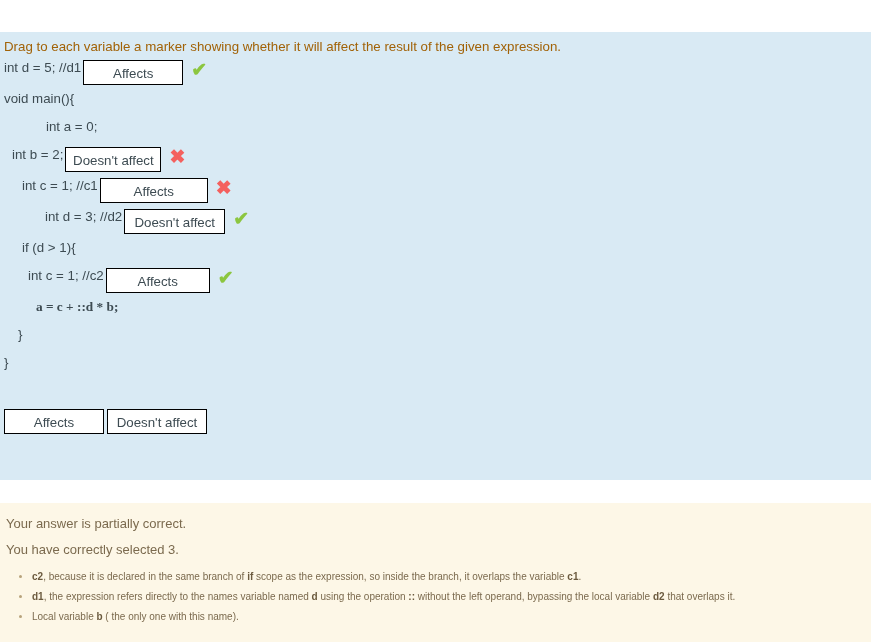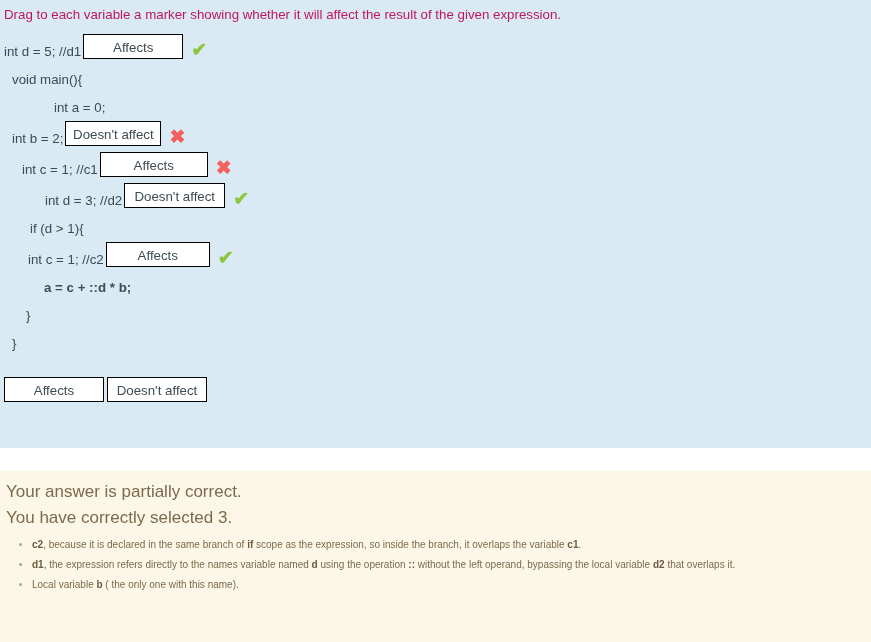--- a/index.html
+++ b/index.html
@@ -20,40 +20,41 @@
   #question-panel {
     background: #d9eaf4;
     padding: 0;
     position: relative;
     height: 448px;
     box-sizing: border-box;
   }
   .prompt {
     padding: 6px 0 0 4px;
     font-size: 13.3px;
-    color: #be185d;
+    color: #a16207;
     line-height: 18px;
+    margin-top: 32px;
   }
 
   .code-area {
     position: relative;
     margin-top: 4px;
   }
   .code-line {
     display: flex;
-    align-items: flex-end;
+    align-items: flex-start;
     height: 31px;
     padding-left: 4px;
     font-size: 13.3px;
     color: #3d4b52;
     white-space: pre;
   }
-  .code-line.plain { height: 28px; margin-left: 8px; }
+  .code-line.plain { height: 28px; }
   .code-text { white-space: pre; }
-  .code-text.expr { font-weight: bold; }
+  .code-text.expr { font-weight: bold; font-family: Liberation Serif, serif; }
 
   
   .drop-slot {
     background: #ffffff;
     border: 1.5px solid #000000;
     height: 25px;
     line-height: 25px;
     text-align: center;
     font-size: 13.3px;
     color: #3d4b52;
@@ -101,21 +102,21 @@
   #feedback-panel {
     background: #fdf7e7;
     padding: 12px 8px 8px 6px;
     box-sizing: border-box;
     height: 171px;
     overflow: hidden;
   }
   #feedback-panel p {
     margin: 0 0 8px 0;
     color: #7b6a4e;
-    font-size: 17px;
+    font-size: 13px;
     line-height: 18px;
   }
   #feedback-panel ul {
     margin: 0;
     padding-left: 26px;
     list-style: disc;
   }
   #feedback-panel li {
     color: #7b6a4e;
     font-size: 10px;
@@ -130,21 +131,21 @@
 
 <div id="question-panel">
 
   <div class="prompt">Drag to each variable a marker showing whether it will affect the result of the given expression.</div>
 
   <div class="code-area" id="code-area">
       <div class="code-line"><span class="code-text" style="margin-left: 0px;">int d = 5; //d1</span><div class="drop-slot" style="width: 100px;">Affects</div><span class="mark ok">✔</span></div>
       <div class="code-line plain"><span class="code-text" style="margin-left: 0px;">void main(){</span></div>
       <div class="code-line plain"><span class="code-text" style="margin-left: 18px; padding-left: 24px;">int a = 0;</span></div>
       <div class="code-line"><span class="code-text" style="margin-left: 8px;">int b = 2;</span><div class="drop-slot" style="width: 96px;">Doesn't affect</div><span class="mark bad">✖</span></div>
-      <div class="code-line"><span class="code-text" style="margin-left: 18px; margin-top: 8px;">int c = 1; //c1</span><div class="drop-slot" style="width: 108px;">Affects</div><span class="mark bad">✖</span></div>
+      <div class="code-line"><span class="code-text" style="margin-left: 18px;">int c = 1; //c1</span><div class="drop-slot" style="width: 108px;">Affects</div><span class="mark bad">✖</span></div>
       <div class="code-line"><span class="code-text" style="margin-left: 18px; padding-left: 23px;">int d = 3; //d2</span><div class="drop-slot" style="width: 101px;">Doesn't affect</div><span class="mark ok">✔</span></div>
       <div class="code-line plain"><span class="code-text" style="margin-left: 18px;">if (d &gt; 1){</span></div>
       <div class="code-line"><span class="code-text" style="margin-left: 24px;">int c = 1; //c2</span><div class="drop-slot" style="width: 104px;">Affects</div><span class="mark ok">✔</span></div>
       <div class="code-line plain"><span class="code-text expr" style="margin-left: 32px;">a = c + ::d * b;</span></div>
       <div class="code-line plain"><span class="code-text" style="margin-left: 14px;">}</span></div>
       <div class="code-line plain"><span class="code-text" style="margin-left: 0px;">}</span></div>
     </div>
 
   <div class="token-row" id="token-row">
       <div class="token" style="width: 100px;">Affects</div>

